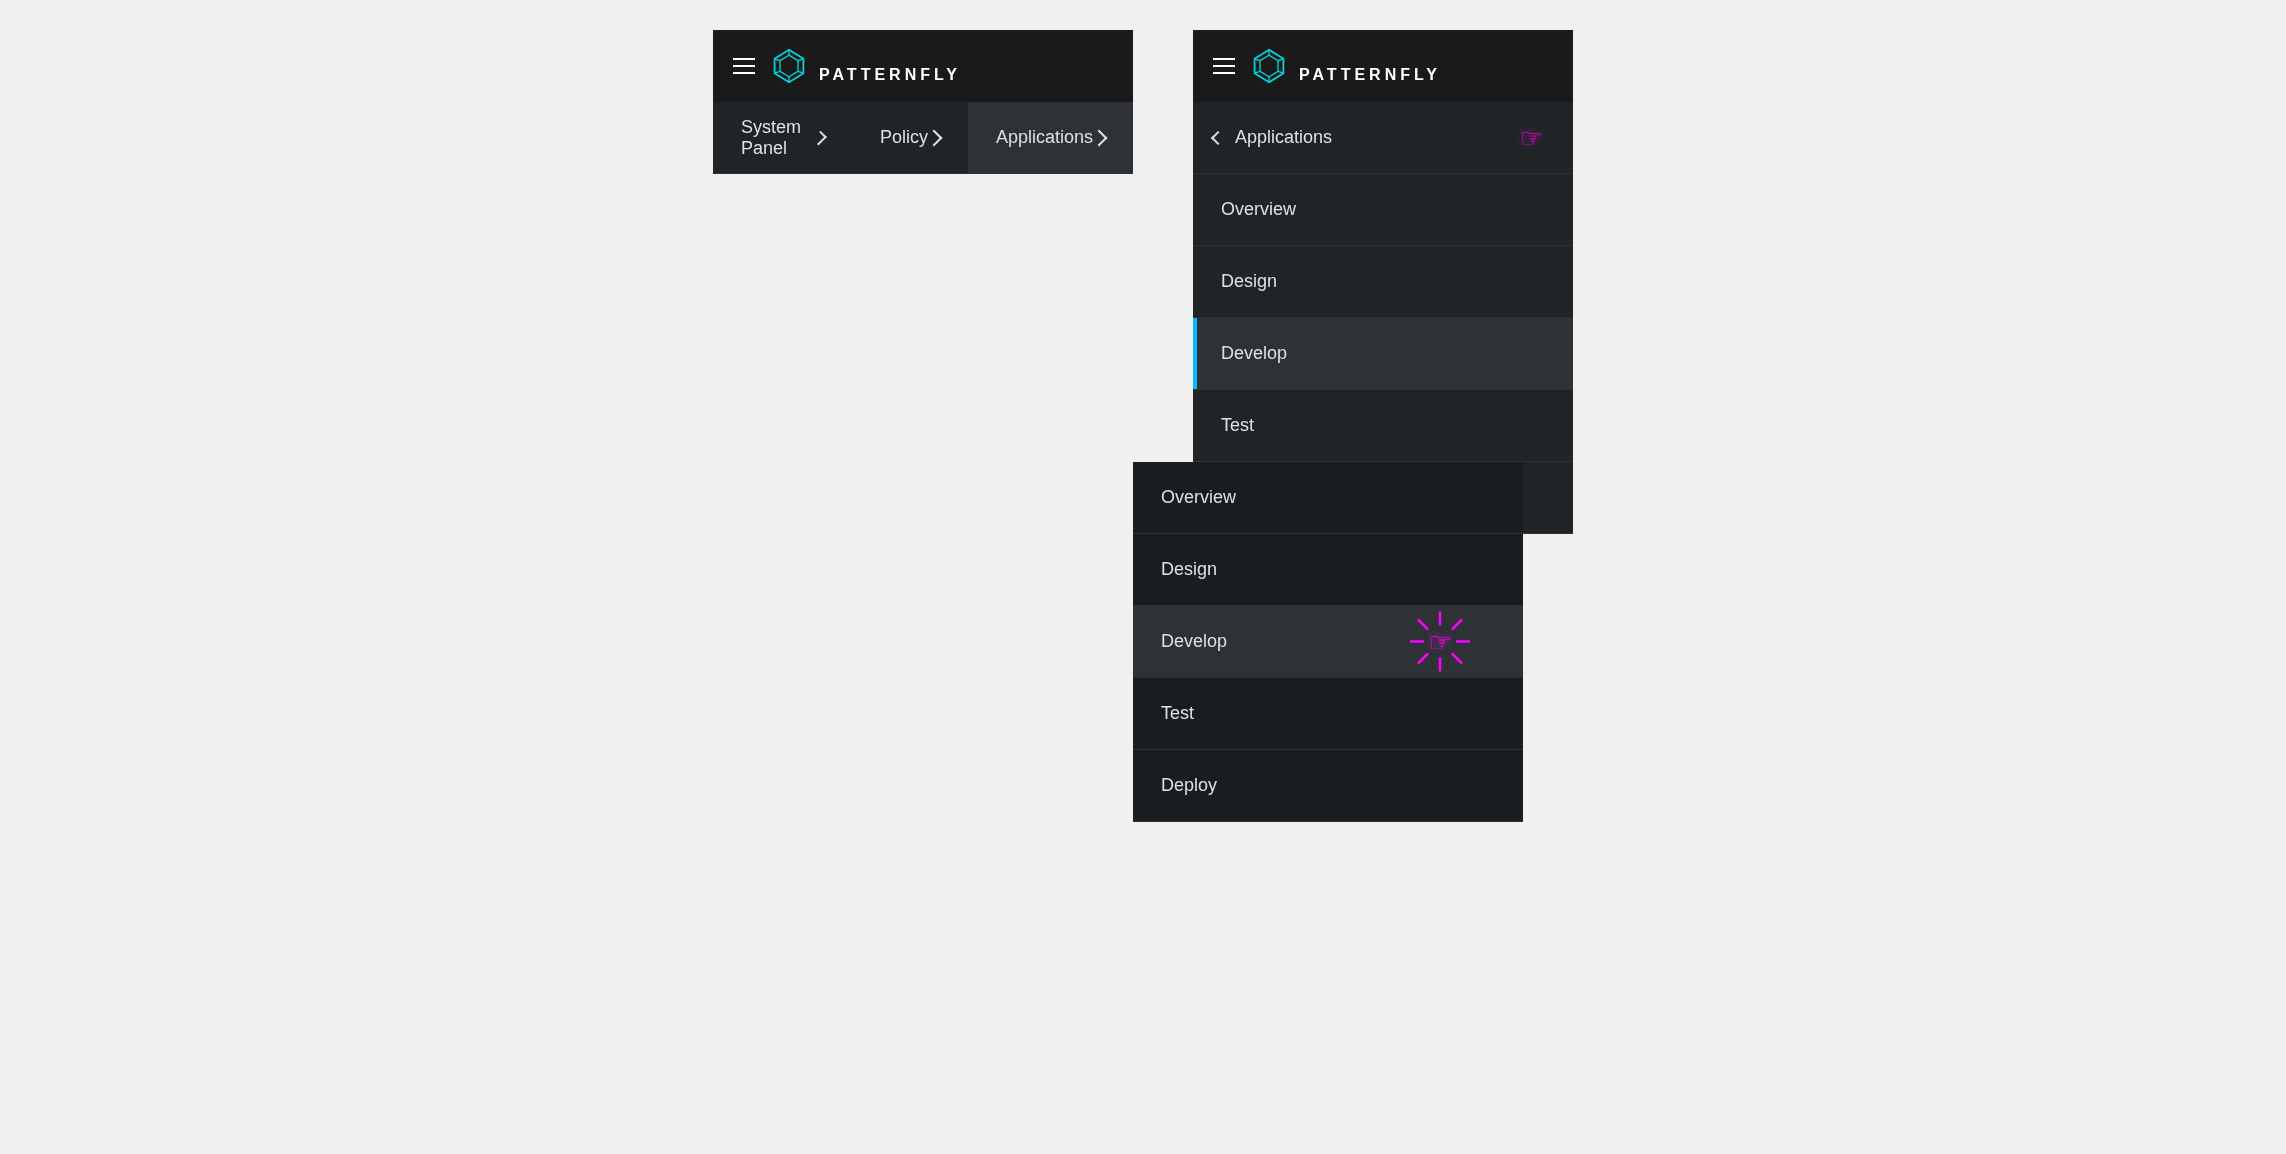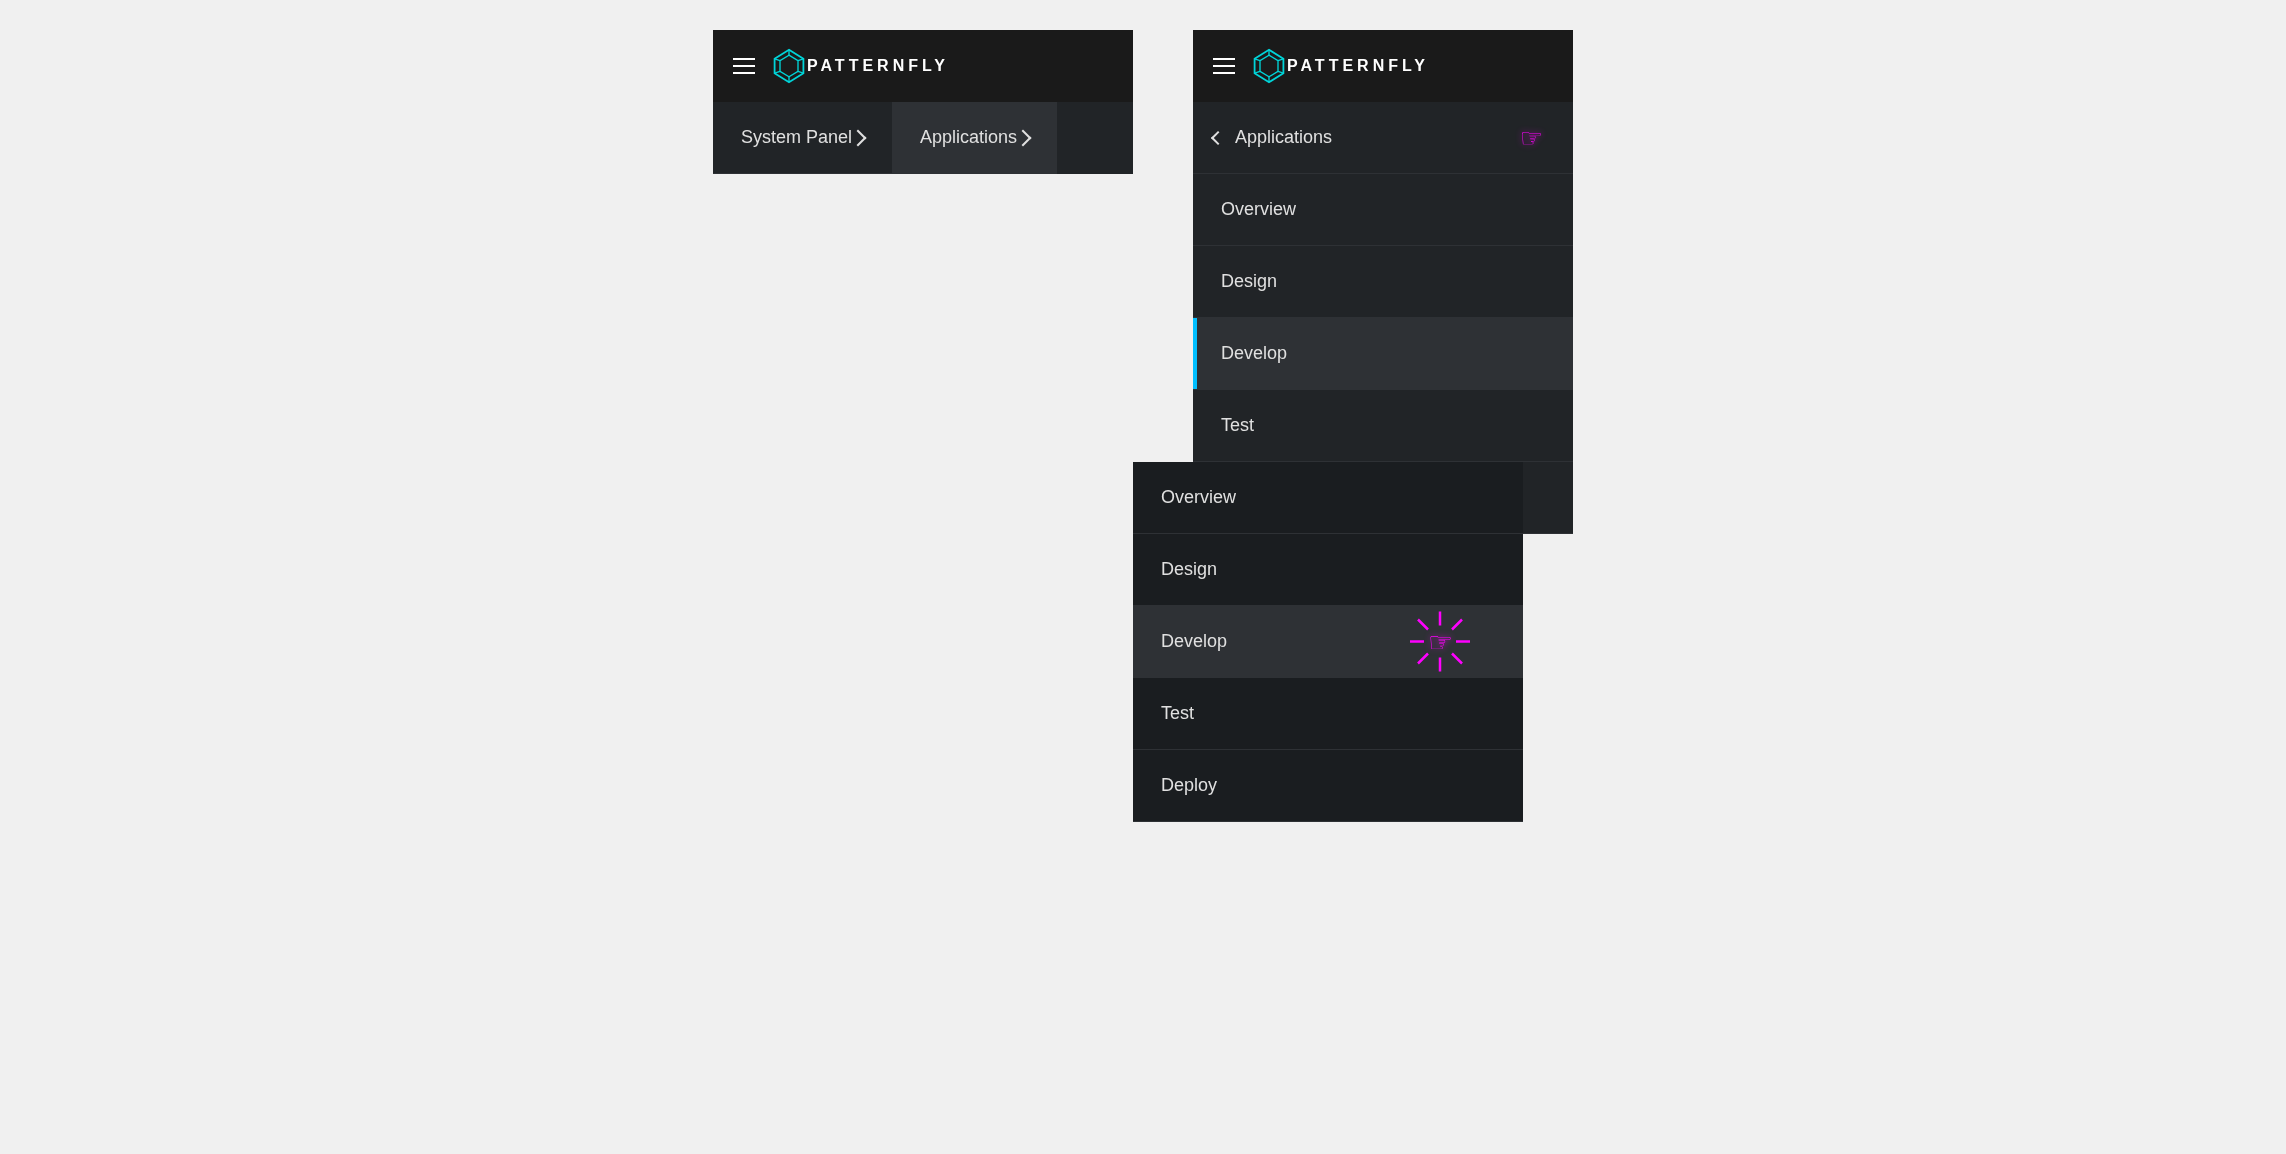--- a/index.html
+++ b/index.html
@@ -41,21 +41,22 @@
 
     .hamburger-icon span {
       display: block;
       width: 22px;
       height: 2px;
       background: #fff;
     }
 
     .brand {
       display: flex;
-      align-items: center;
+      align-items: flex-end;
+      gap: 12px;
     }
 
     .pf-logo {
       width: 36px;
       height: 36px;
     }
 
     .brand-text {
       color: #ffffff;
       font-size: 16px;
@@ -225,20 +226,24 @@
     </div>
   </div>
 
   <div class="sidebar">
 
     <div class="nav-item">
       <span>System Panel</span>
       <div class="chevron-right"></div>
     </div>
 
+    <div class="nav-item">
+      <span>Policy</span>
+      <div class="chevron-right"></div>
+    </div>
 
 
 
     <div class="nav-item active">
       <span>Applications</span>
       <div class="chevron-right"></div>
     </div>
 
   </div>
 

